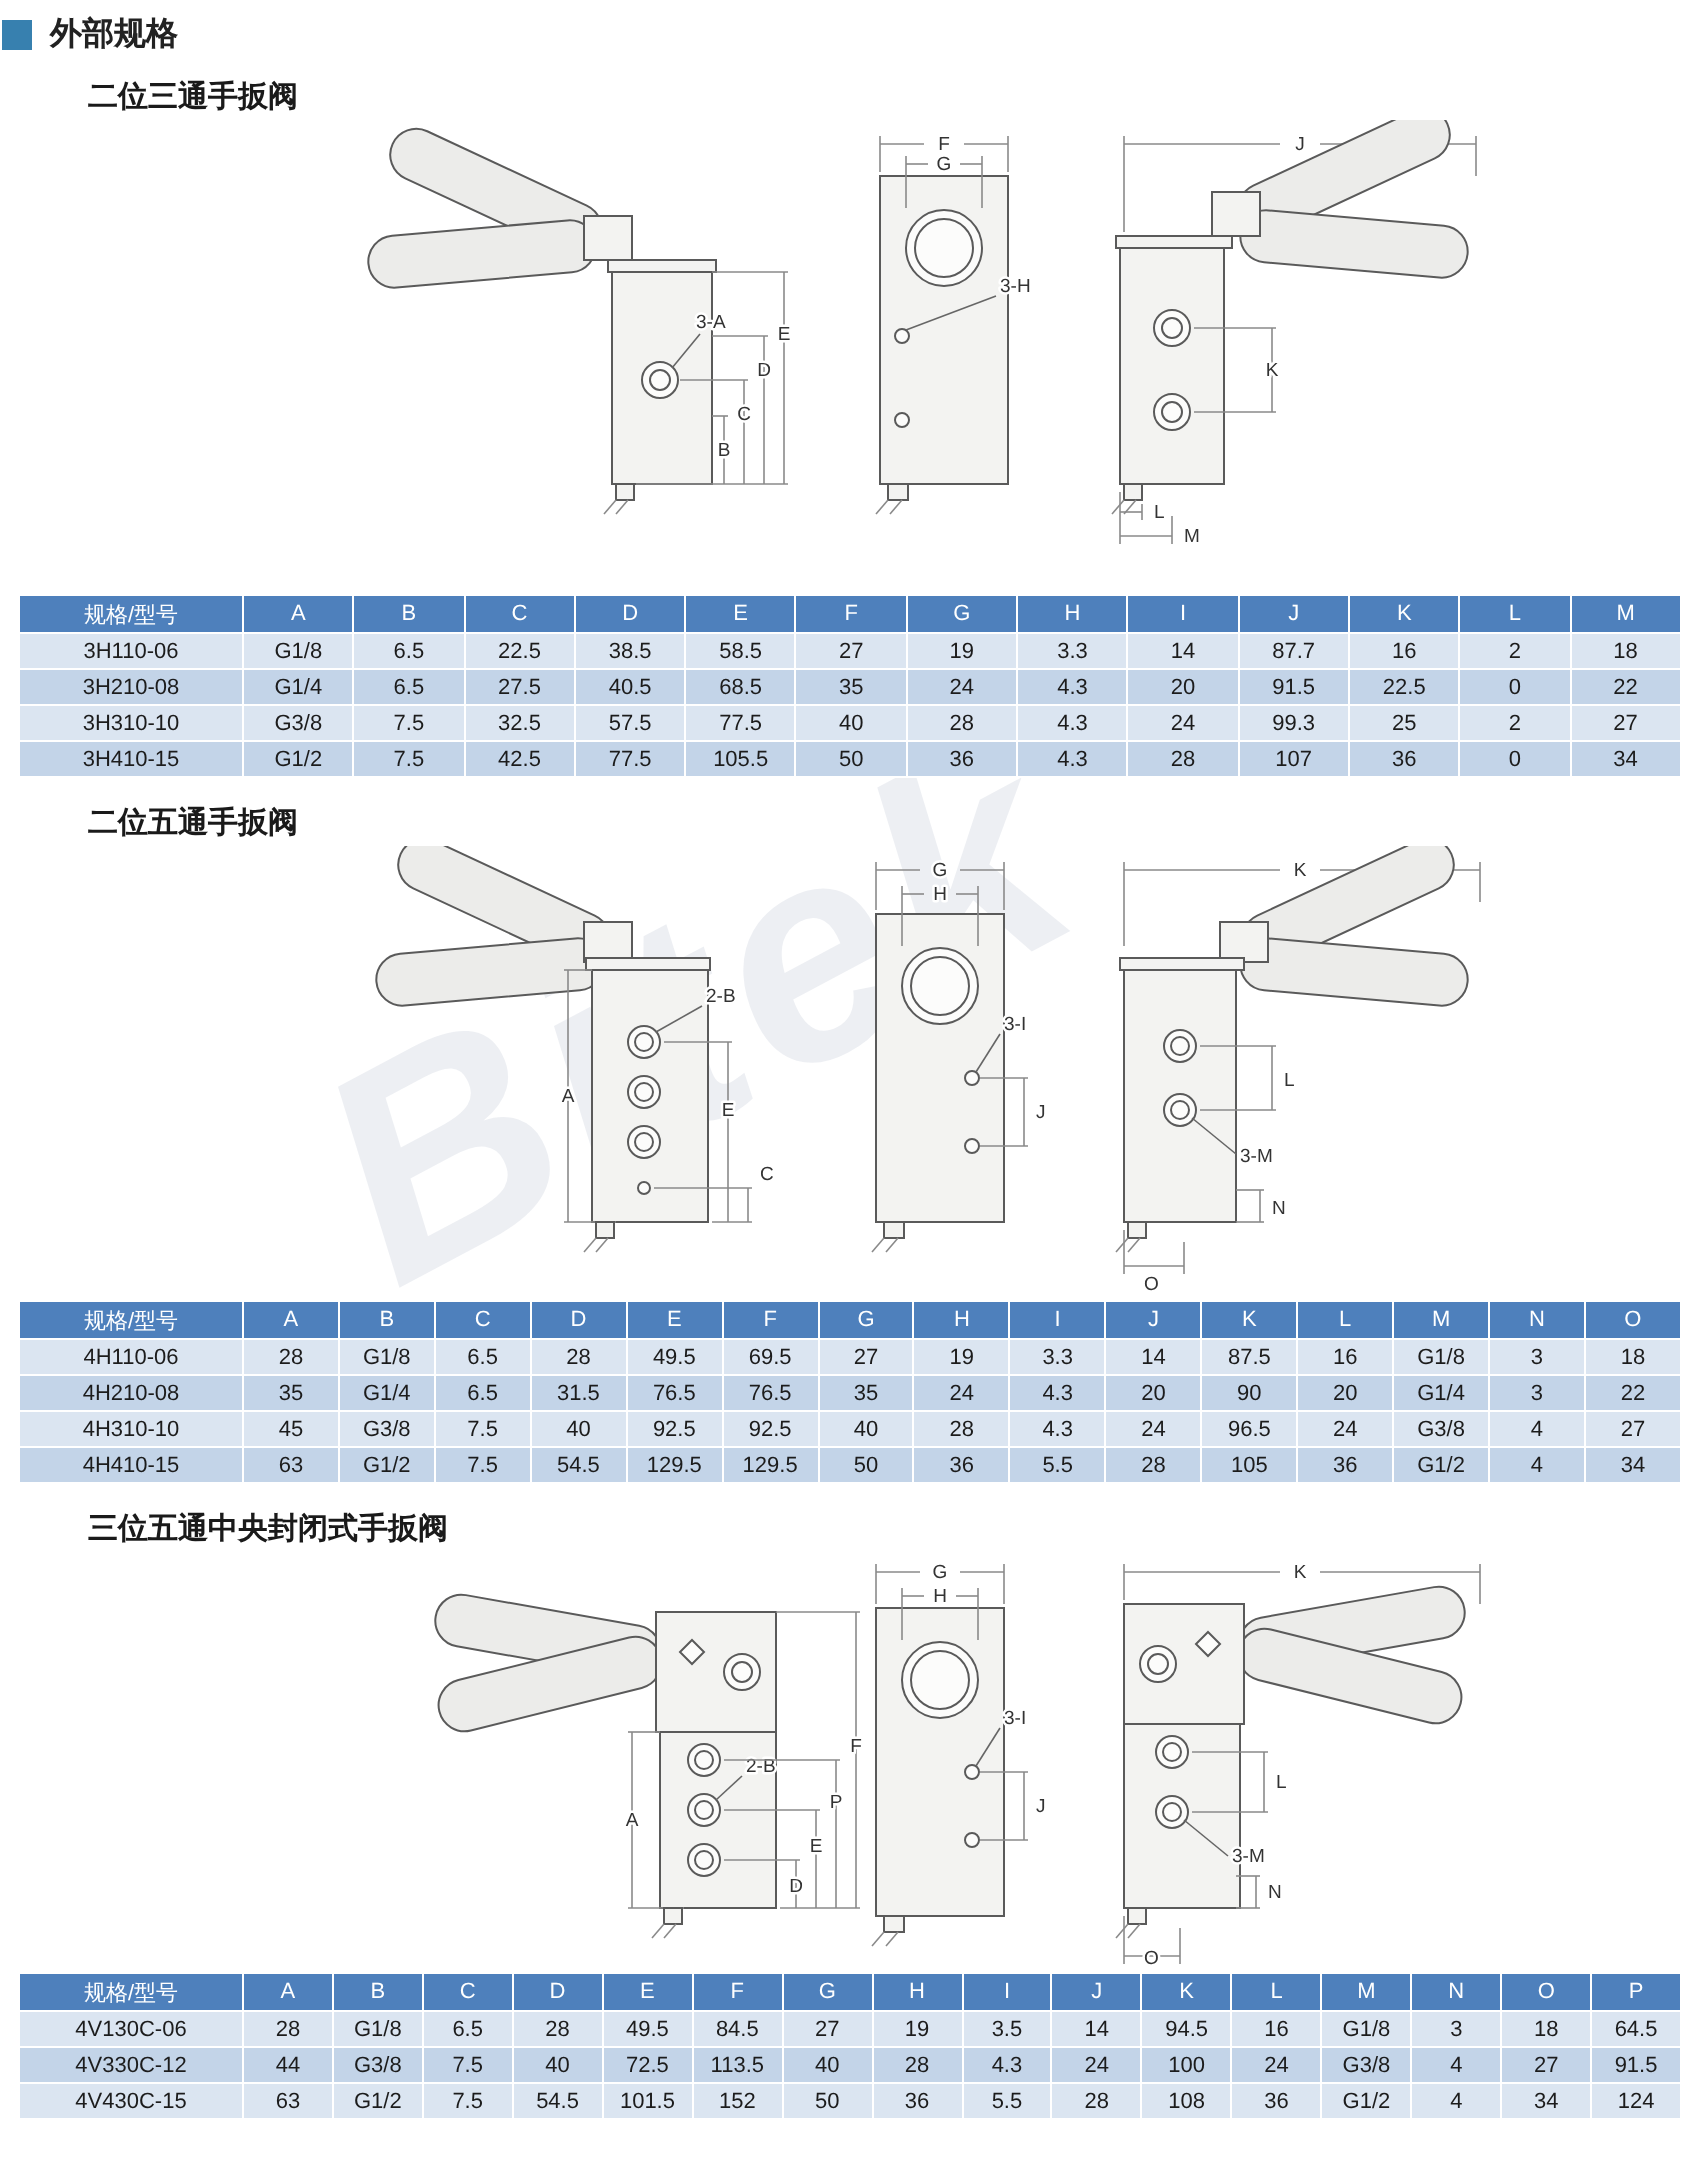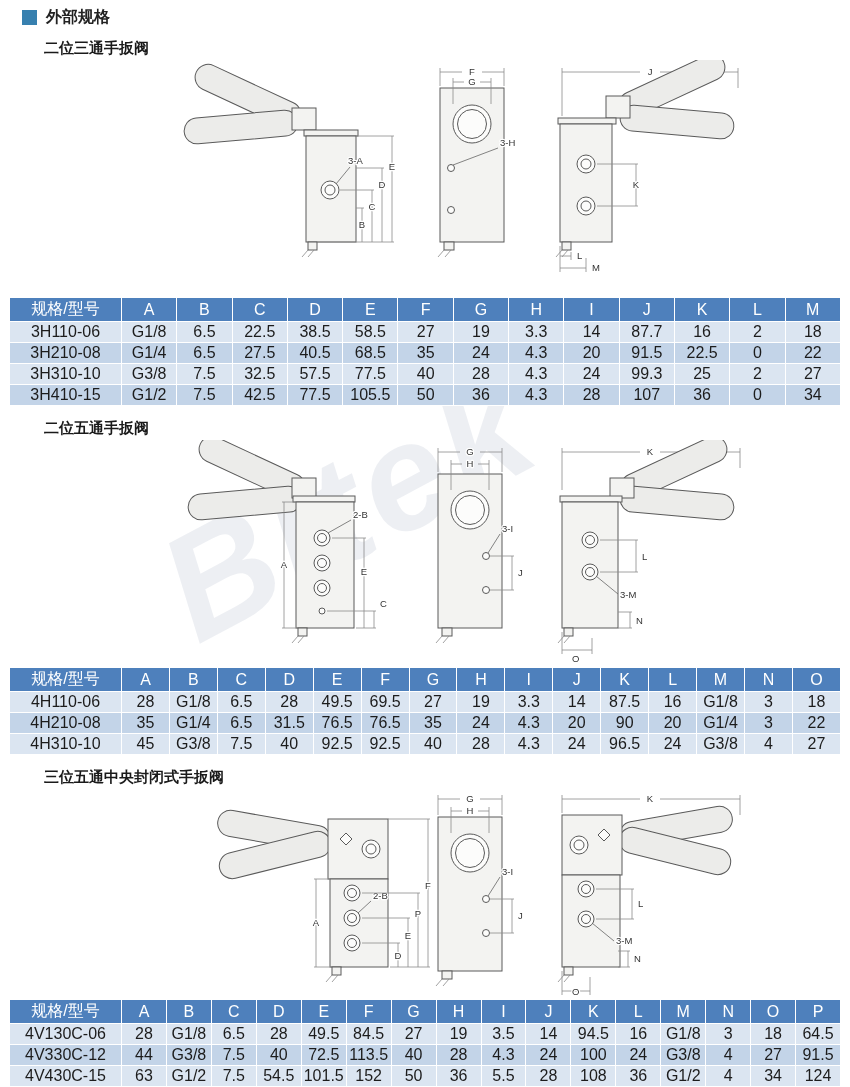--- a/index.html
+++ b/index.html
@@ -1,26 +1,26 @@
 <!DOCTYPE html>
 <html><head>
 <meta charset="utf-8">
 <style>
   * { margin:0; padding:0; box-sizing:border-box; }
   html,body { width:850px; background:#fff; }
   body { height:1087px; position:relative; overflow:hidden;
          font-family:"Liberation Sans", sans-serif; color:#111; }
-  .page-header { display:flex; align-items:center; gap:9px; padding:8px 0 0 22px; height:26px; }
+  .page-header { display:flex; align-items:center; gap:9px; padding:8px 0 0 1px; height:26px; }
   .bullet { width:15px; height:15px; background:#3780af; flex:0 0 auto; }
   h1 { font-size:16px; font-weight:bold; color:#222; }
   section { position:relative; z-index:1; }
   h2 { font-size:15px; font-weight:bold; margin:13px 0 0 44px; color:#1a1a1a;font-family:Liberation Serif, serif; }
   .drawing { margin-top:2px; }
   .drawing svg { display:block; }
-  table { border-collapse:collapse; table-layout:fixed; width:832px; margin:2px 9px 0; font-size:16px; }
+  table { border-collapse:collapse; table-layout:fixed; width:832px; margin:2px 9px 0; font-size:11px; }
   th,td { border:1px solid #fff; text-align:center; padding:1px 0; white-space:nowrap; overflow:hidden; }
   th { background:#4e80bc; color:#fff; font-weight:normal; height:19px; }
   th:first-child { width:112px; }
   td { height:18px; color:#1c1c1c; }
   tbody tr:nth-child(odd) td { background:#dbe5f1; }
   tbody tr:nth-child(even) td { background:#c3d4e8; }
   .watermark { position:absolute; z-index:0; left:150px; top:420px; font-size:150px;
                font-weight:bold; font-style:italic; color:rgba(140,158,178,0.16);
                transform:rotate(-28deg); pointer-events:none; letter-spacing:6px; }
   
@@ -415,20 +415,38 @@
           <td>40</td>
           <td>28</td>
           <td>4.3</td>
           <td>24</td>
           <td>96.5</td>
           <td>24</td>
           <td>G3/8</td>
           <td>4</td>
           <td>27</td>
         </tr>
+        <tr>
+          <td>4H410-15</td>
+          <td>63</td>
+          <td>G1/2</td>
+          <td>7.5</td>
+          <td>54.5</td>
+          <td>129.5</td>
+          <td>129.5</td>
+          <td>50</td>
+          <td>36</td>
+          <td>5.5</td>
+          <td>28</td>
+          <td>105</td>
+          <td>36</td>
+          <td>G1/2</td>
+          <td>4</td>
+          <td>34</td>
+        </tr>
       </tbody>
     </table>
 </section>
 
 <section>
   <h2>三位五通中央封闭式手扳阀</h2>
   <div class="drawing">
   <svg width="850" height="208" viewBox="0 0 850 208">
     <g>
       <rect class="hd" x="-57" y="-13" width="114" height="26" rx="13" transform="translate(274,42) rotate(10)"></rect>

